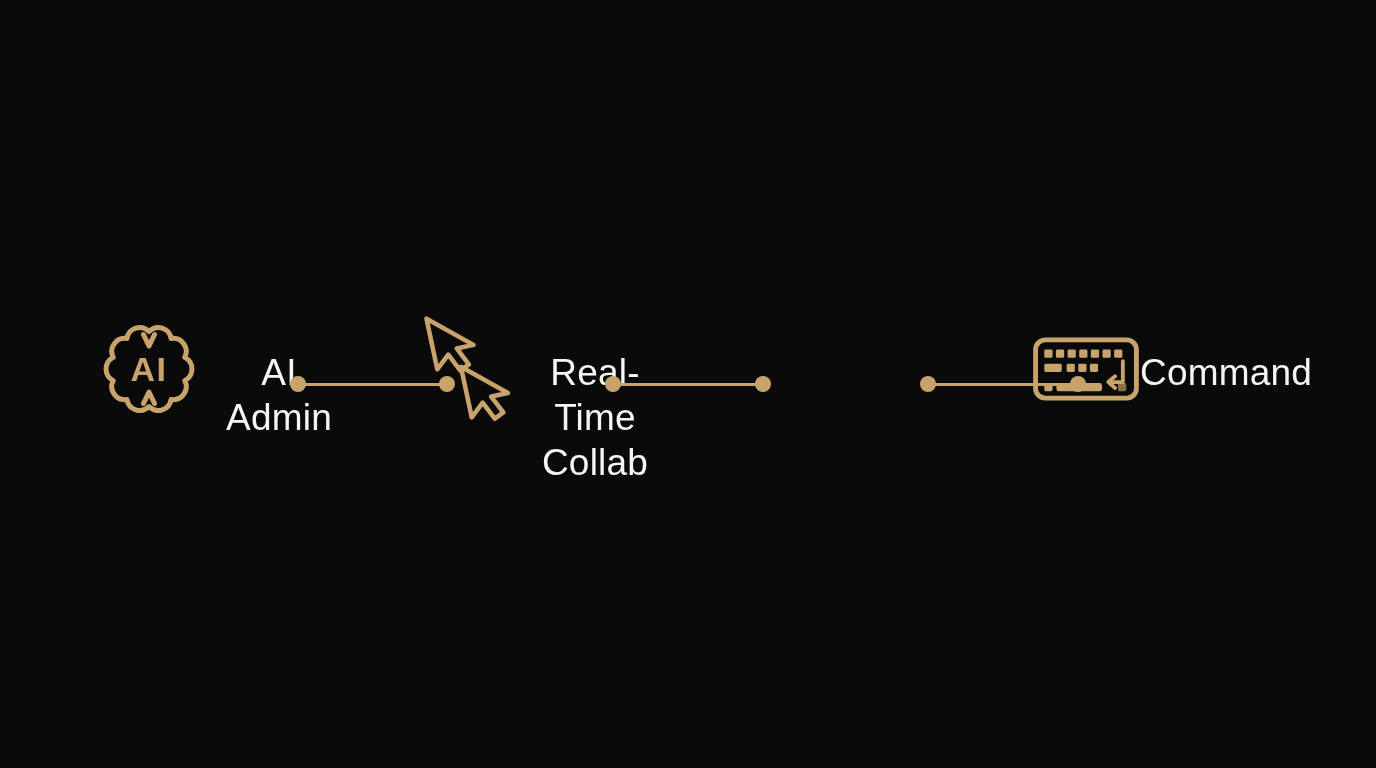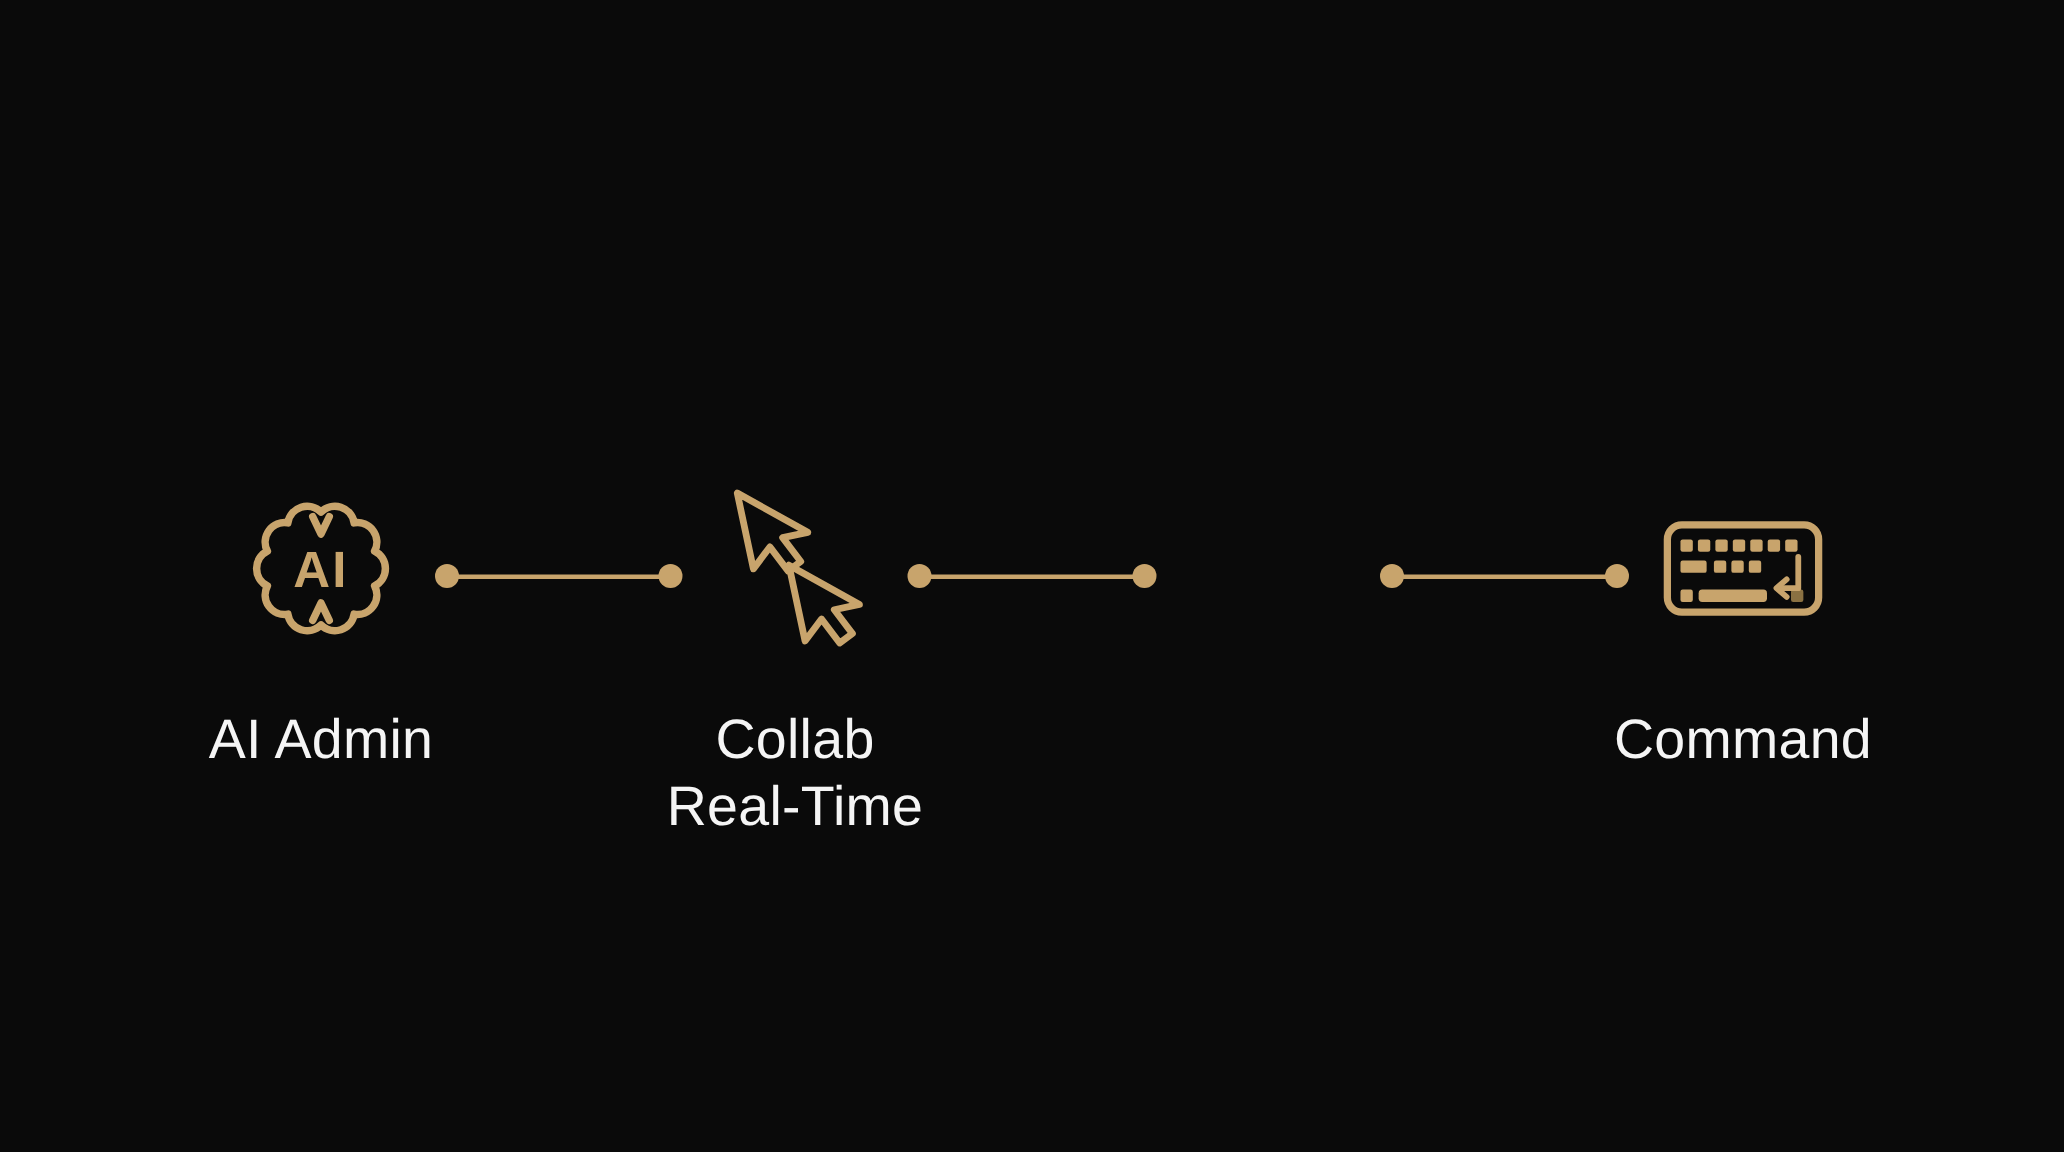--- a/index.html
+++ b/index.html
@@ -13,22 +13,22 @@
   .canvas{
     position:relative;
     width:1376px;height:768px;
     background:var(--bg);
     overflow:hidden;
     font-family:"Liberation Sans", sans-serif;
   }
   .node{
     position:absolute;
     width:260px;
-    top:324px;
-    display:flex;flex-direction:column;align-items:flex-end;
+    top:314px;
+    display:flex;flex-direction:row;align-items:flex-start;
   }
   .icon-wrap{
     height:110px;width:100%;
     display:flex;align-items:center;justify-content:center;
     color:var(--accent);
   }
   .icon-wrap svg{display:block;}
   .label{
     margin-top:36px;
     width:100%;
@@ -93,22 +93,22 @@
       <svg width="91" height="107" viewBox="0 0 100 118" fill="none">
         <g transform="translate(7,3) rotate(-12)">
           <path d="M0 0 L0 57 L15.2 43.7 L24.6 63.7 L35.2 58.9 L25.8 39 L44.7 39 Z" stroke="currentColor" stroke-width="5" stroke-linejoin="round"></path>
         </g>
         <g transform="translate(45,56) rotate(-12)">
           <path d="M0 0 L0 57 L15.2 43.7 L24.6 63.7 L35.2 58.9 L25.8 39 L44.7 39 Z" stroke="currentColor" stroke-width="5" stroke-linejoin="round"></path>
         </g>
       </svg>
     </div>
     <div class="label">
+      <span>Real-Time</span>
       <span>Collab</span>
-      <span>Real-Time</span>
     </div>
   </div>
 
   <div class="connector c2">
     <div class="dot left"></div>
     <div class="line"></div>
     <div class="dot right"></div>
   </div>
 
 

